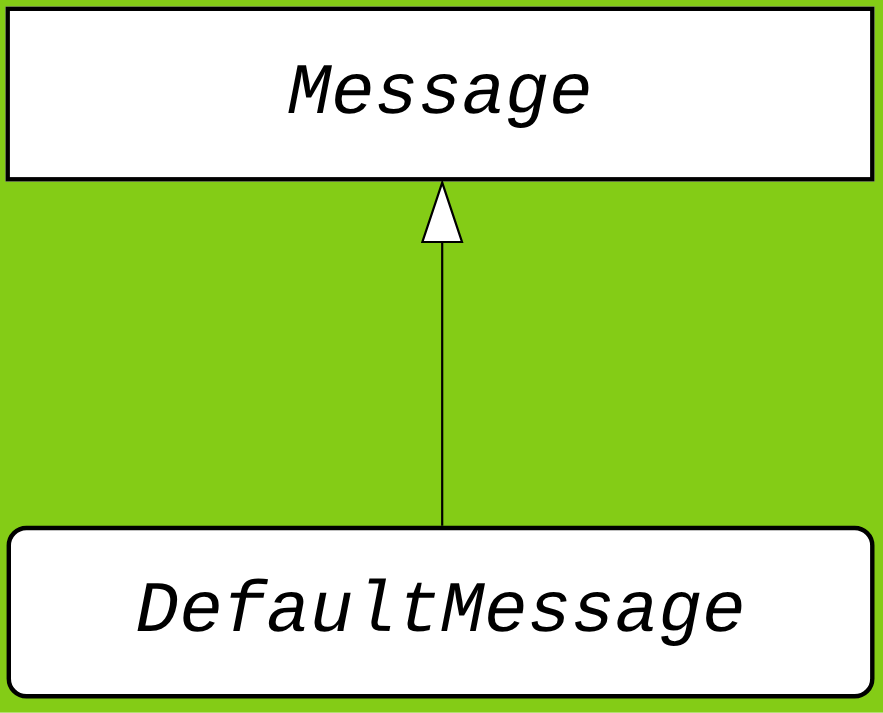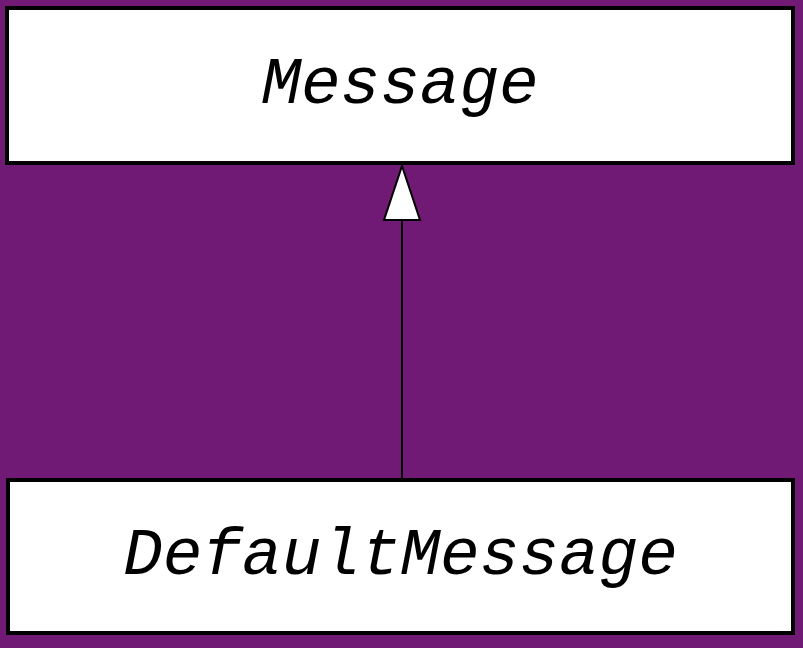--- a/index.html
+++ b/index.html
@@ -7,21 +7,21 @@
     padding: 0;
     background: #ffffff;
   }
   body {
     font-family: "Liberation Mono", "DejaVu Sans Mono", monospace;
   }
   #diagram-canvas {
     position: relative;
     width: 803px;
     height: 648px;
-    background: #701a75;
+    background: #84cc16;
     overflow: hidden;
   }
   .uml-class-box {
     position: absolute;
     box-sizing: border-box;
     background: #ffffff;
     border: 4px solid #000000;
     display: flex;
     align-items: center;
     justify-content: center;
@@ -42,20 +42,21 @@
     height: 159px;
   }
   #class-box-message .uml-class-name {
     font-size: 66px;
   }
   #class-box-defaultmessage {
     left: 6px;
     top: 478px;
     width: 789px;
     height: 157px;
+    border-radius: 18px;
   }
   #class-box-defaultmessage .uml-class-name {
     font-size: 66px;
   }
   #generalization-connector {
     position: absolute;
     left: 0;
     top: 0;
     width: 803px;
     height: 648px;

